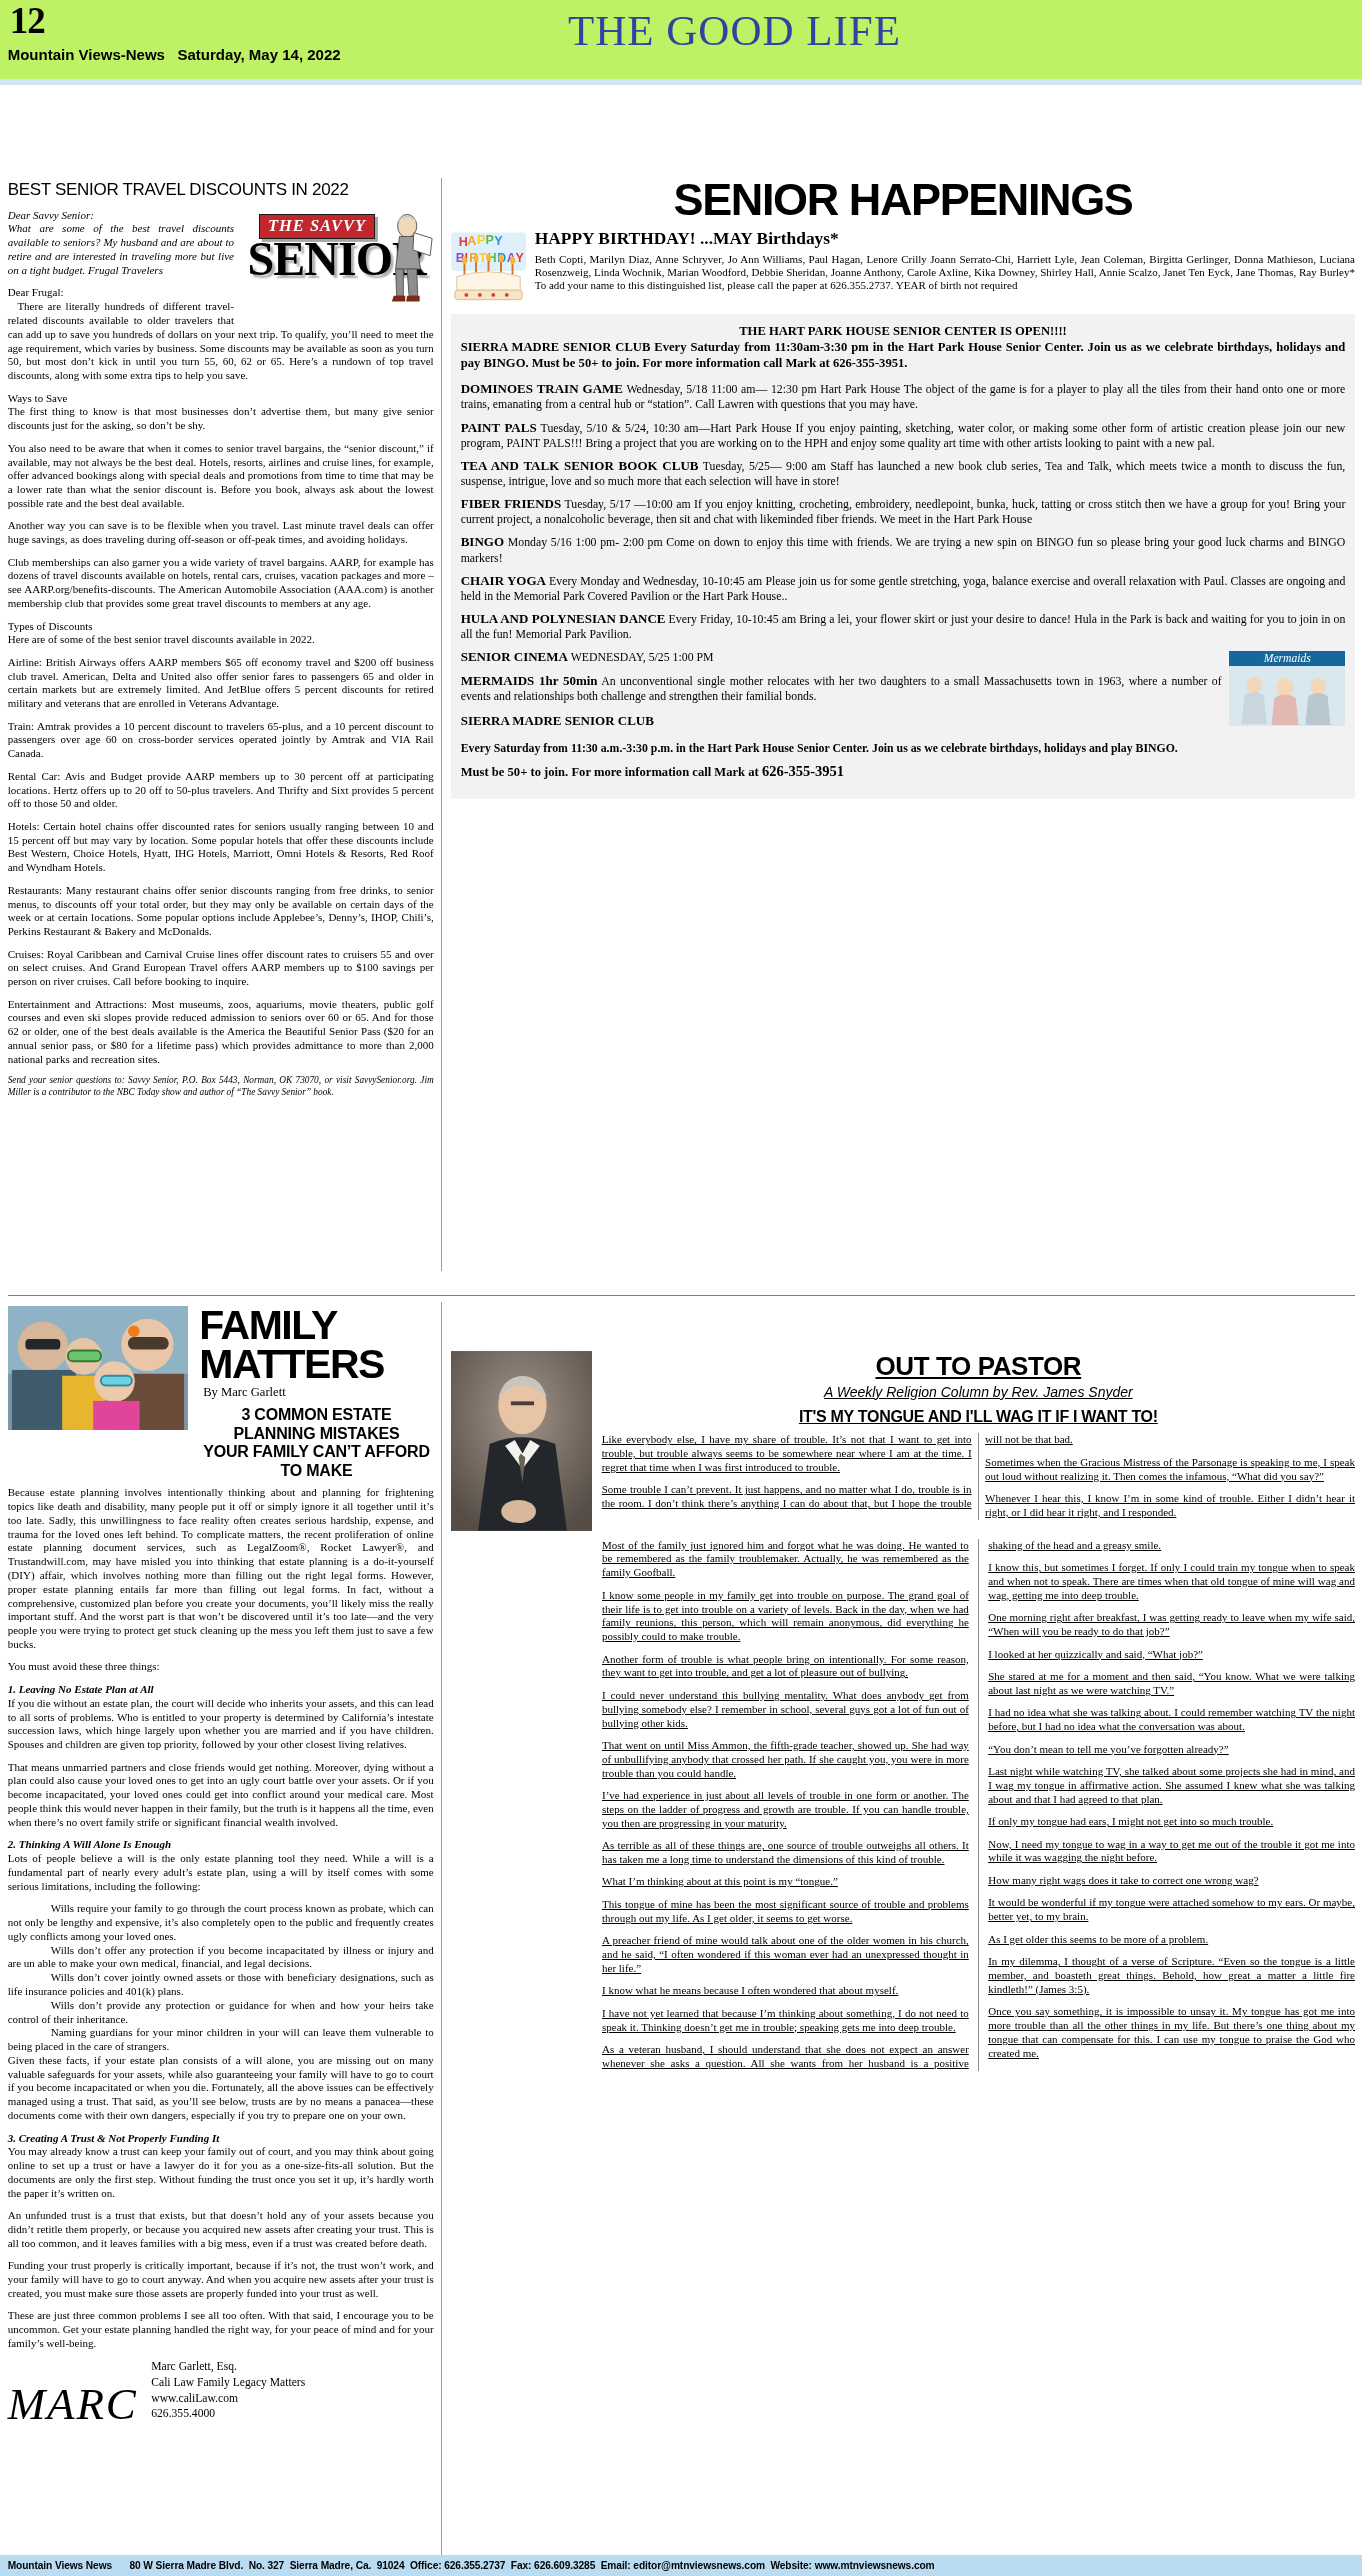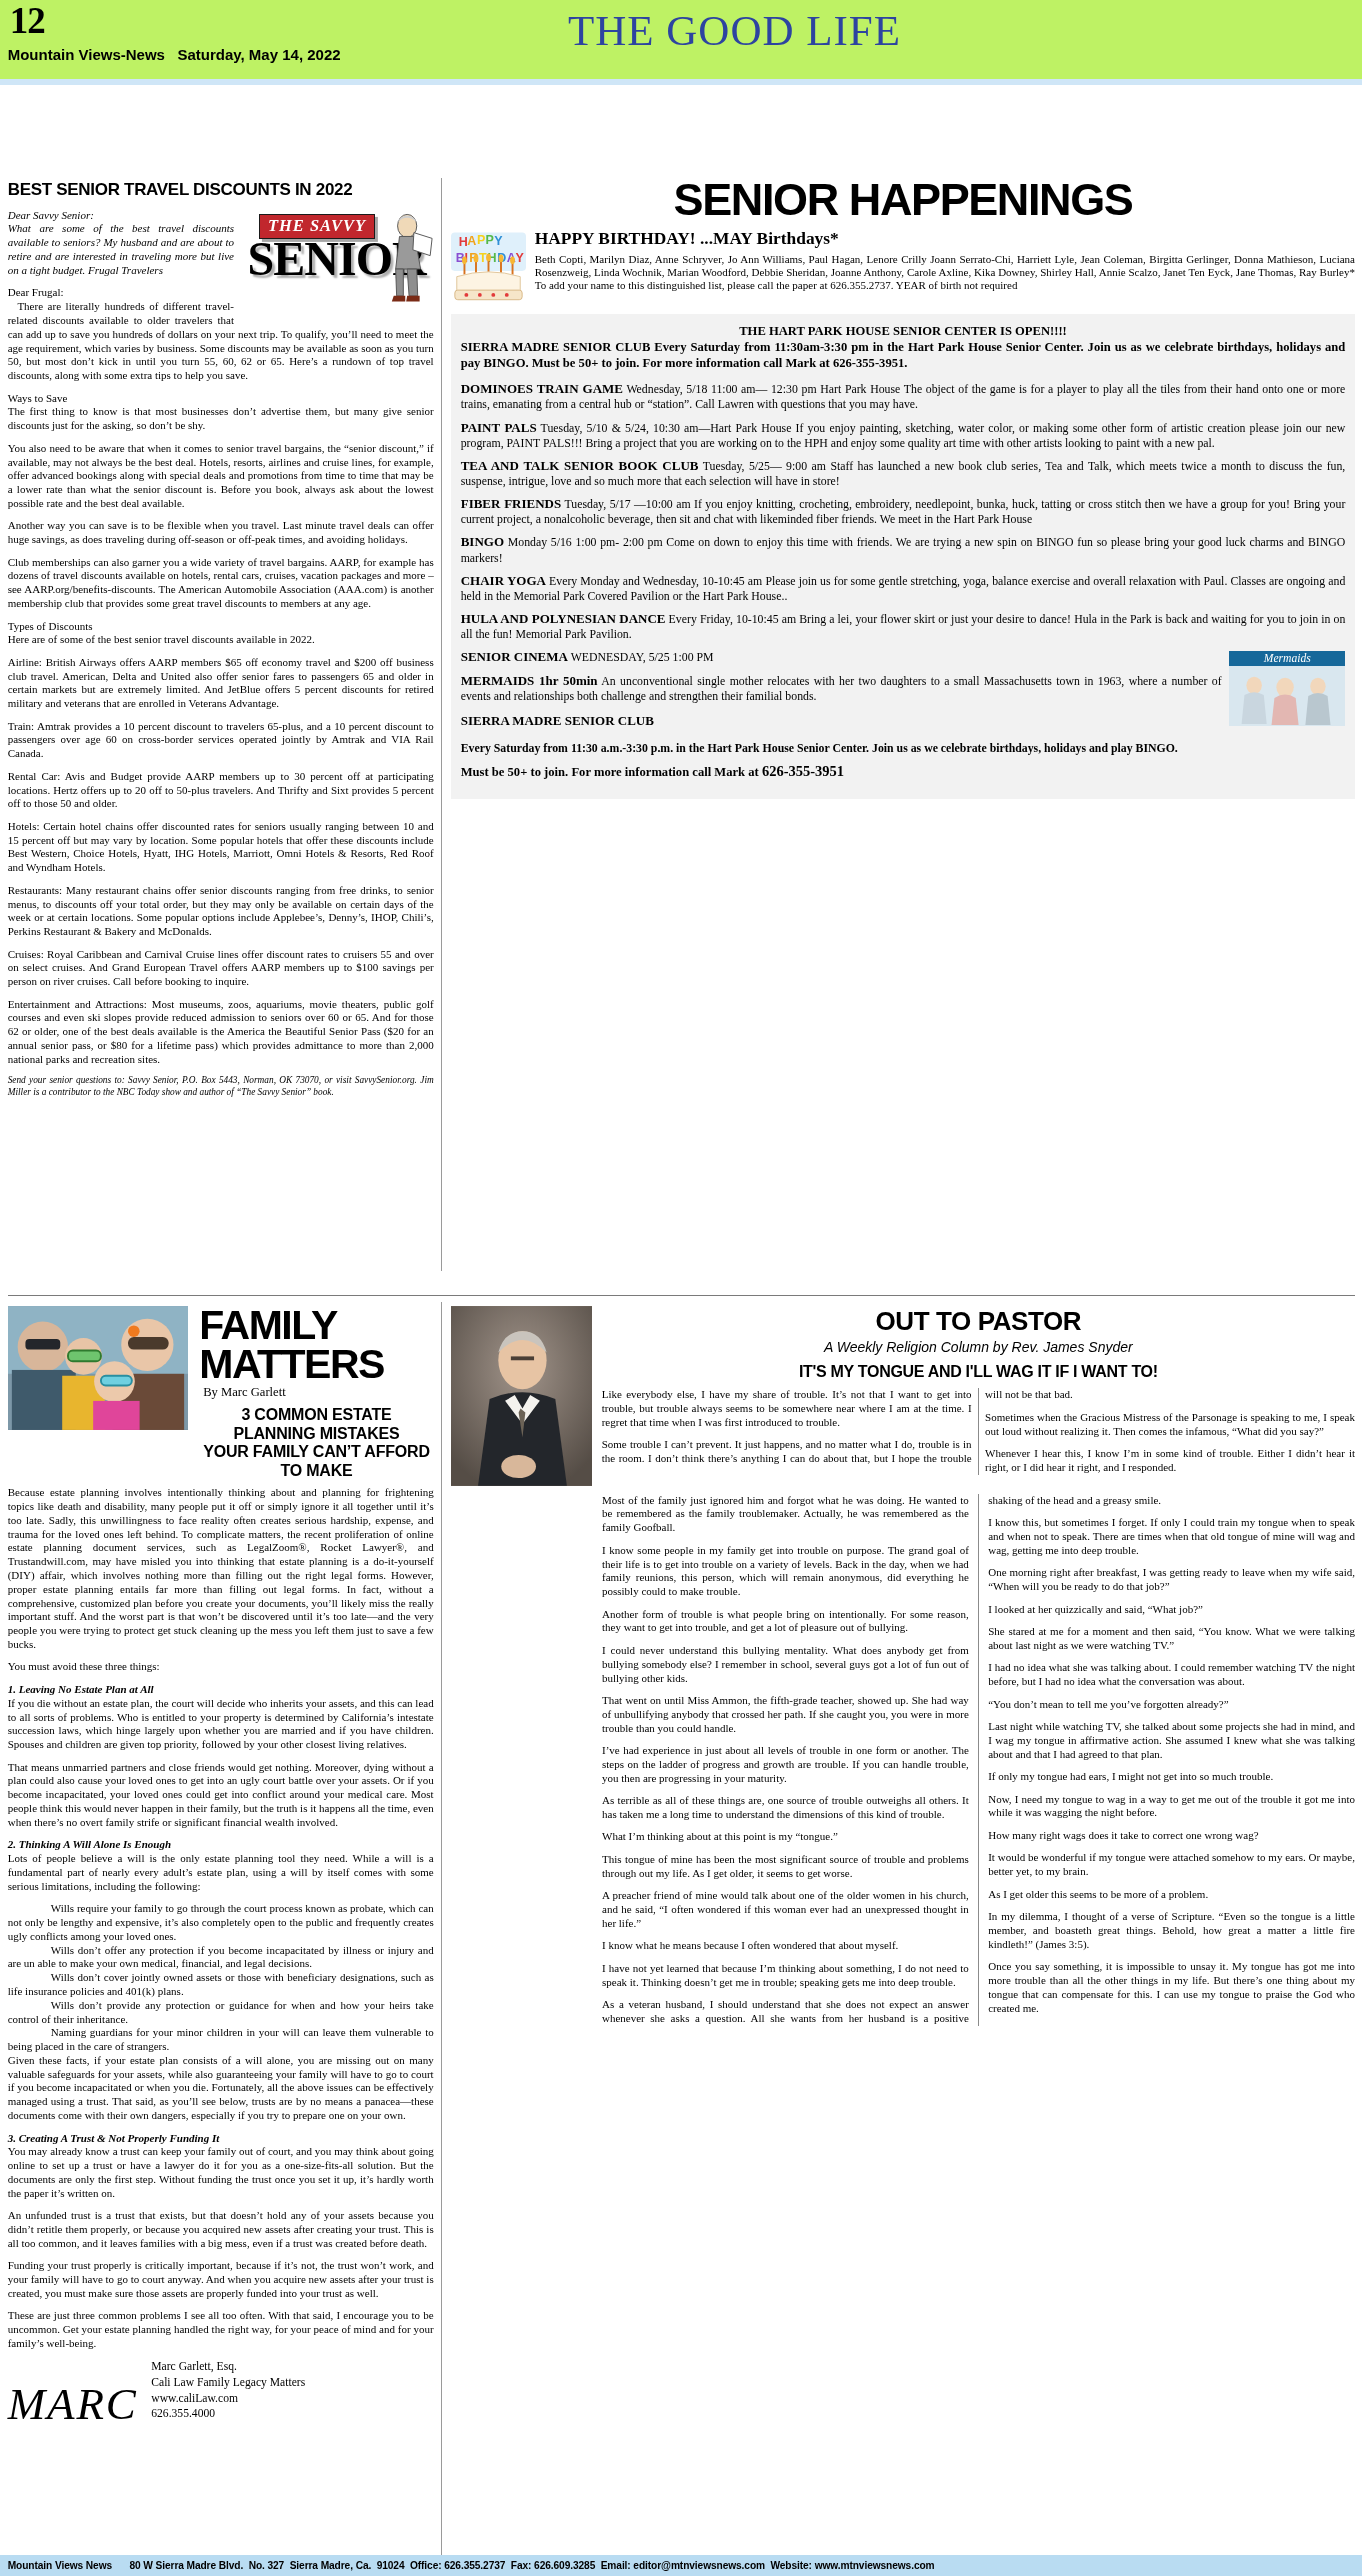--- a/index.html
+++ b/index.html
@@ -70,21 +70,21 @@
     height: 1px; background: #7a7a7a;
   }
 
   .col-left  { position:absolute; left: 7.7px;  width: 426px; }
   .col-right { position:absolute; left: 451px; width: 904px; }
 
   h1,h2,h3,h4,p { margin: 0; }
 
   .sec-title {
     font-family: "Liberation Sans", sans-serif;
-    font-weight: bold;
+    font-weight: normal;
     font-size: 17px;
     letter-spacing: -0.3px;
     margin-bottom: 8.7px;
   }
 
   .body-txt {
     font-family: "Liberation Serif", serif;
     font-size: 11px;
     line-height: 1.255;
     text-align: justify;
@@ -503,21 +503,21 @@
       <div class="sig-marc">MARC</div>
       <div class="sig-block" style="padding-bottom:7.7px;">
         <div>Marc Garlett, Esq.</div>
         <div>Cali Law Family Legacy Matters</div>
         <div>www.caliLaw.com</div>
         <div>626.355.4000</div>
       </div>
     </div>
   </div>
 
-  <div class="col-right" style="top:1221px;">
+  <div class="col-right" style="top:1266px;text-decoration:underline;">
     <div class="otp-wrap">
       <div class="otp-photo">
         <svg viewBox="0 0 146 186" width="141" height="180">
           <rect width="146" height="186" fill="#867a6d"></rect>
           <radialGradient id="bgp" cx="50%" cy="35%" r="70%">
             <stop offset="0%" stop-color="#a1948a"></stop>
               <stop offset="100%" stop-color="#554d46"></stop>
           </radialGradient>
           <rect width="146" height="186" fill="url(#bgp)"></rect>
           <ellipse cx="74" cy="56" rx="25" ry="30" fill="#e7c4a4"></ellipse>

